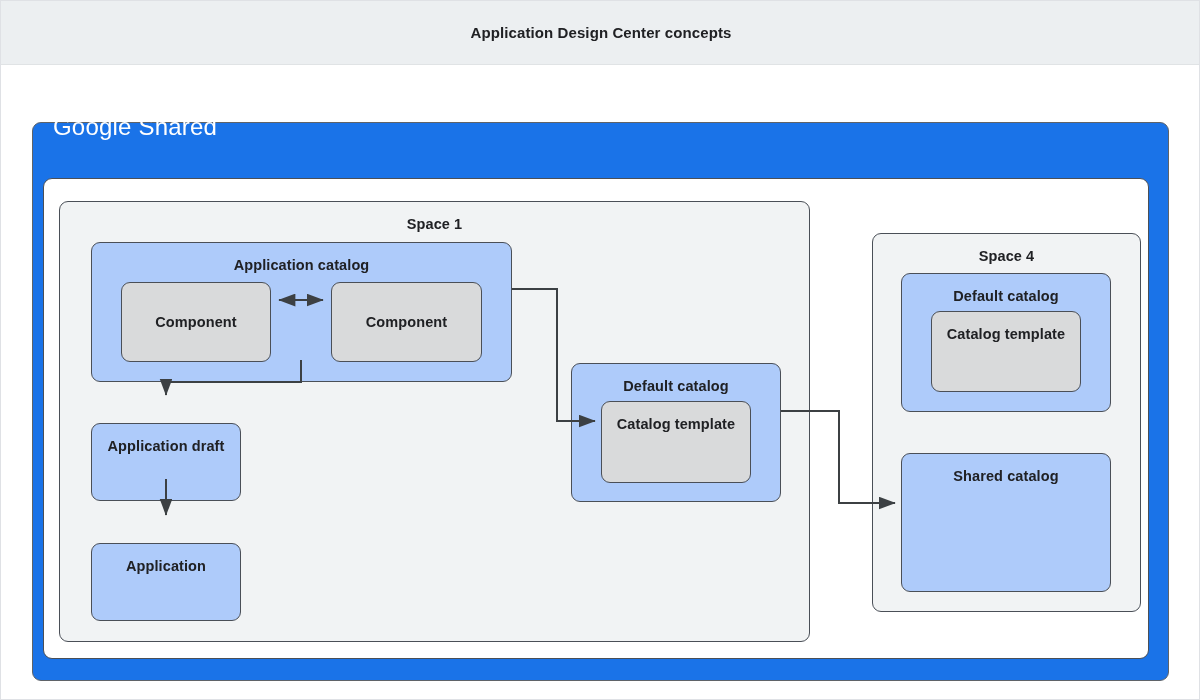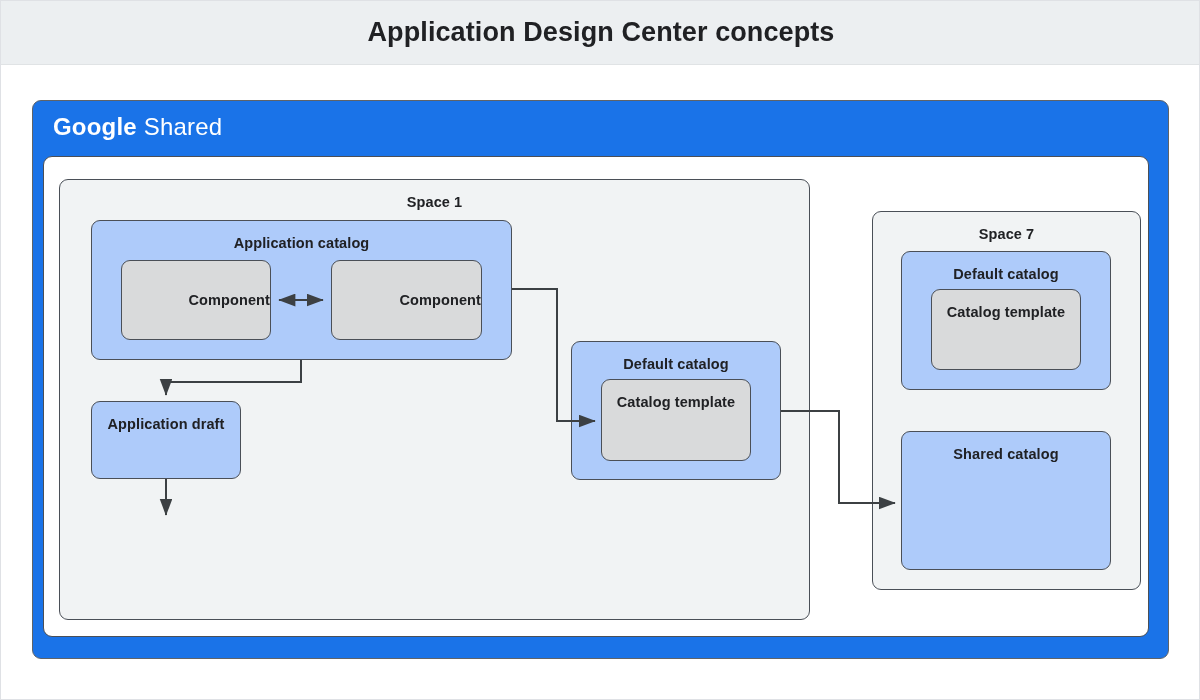--- a/index.html
+++ b/index.html
@@ -30,31 +30,32 @@
     border-bottom: 1px solid #e0e3e5;
     box-sizing: border-box;
   }
   #header-title {
     position: absolute;
     left: 0; top: 0;
     width: 1200px;
     height: 63px;
     line-height: 63px;
     text-align: center;
-    font-size: 27px;
+    font-size: 15px;
     font-weight: bold;
     color: #202124;
     letter-spacing: 0.1px;
   }
   
   .box {
     position: absolute;
     box-sizing: border-box;
     border: 1.6px solid #4a4f57;
     border-radius: 9px;
+    margin-top: 22px;
   }
   .box-label {
     position: absolute;
     left: 0;
     width: 100%;
     text-align: center;
     font-size: 14.5px;
     font-weight: bold;
     color: #202124;
     letter-spacing: 0.1px;
@@ -73,21 +74,21 @@
     border-radius: 9px;
   }
   #gcp-logo {
     position: absolute;
     left: 52px; top: 112px;
     font-size: 24px;
     color: #ffffff;
     letter-spacing: 0.2px;
     white-space: nowrap;
   }
-  #gcp-logo .g-bold { font-weight: 700; margin-top: 20px; }
+  #gcp-logo .g-bold { font-weight: 400; margin-top: 20px; }
   #gcp-logo .g-light { font-weight: 300; }
 
   #gcp-inner {
     left: 42px; top: 155px;
     width: 1106px; height: 481px;
   }
 
   
   #space1 { left: 58px; top: 178px; width: 751px; height: 441px; }
   #space2 { left: 871px; top: 210px; width: 269px; height: 379px; }
@@ -102,21 +103,21 @@
   #catalog-template-1 { left: 600px; top: 378px; width: 150px; height: 82px; }
 
   
   #default-catalog-2  { left: 900px; top: 250px; width: 210px; height: 139px; }
   #catalog-template-2 { left: 930px; top: 288px; width: 150px; height: 81px; }
   #shared-catalog     { left: 900px; top: 430px; width: 210px; height: 139px; }
   #shared-template    { left: 930px; top: 468px; width: 150px; height: 81px; }
 
   
   .lbl-top   { top: 14px; }
-  .lbl-mid   { top: 50%; transform: translateY(-50%); text-align: right; }
+  .lbl-mid   { top: 50%; transform: translateY(-50%); }
 
   
   #connectors {
     position: absolute;
     left: 0; top: 0;
     width: 1200px; height: 700px;
     pointer-events: none;
   }
 </style>
 </head>
@@ -150,31 +151,34 @@
   </div>
 
   <div id="component-2" class="box gray">
     <div class="box-label lbl-mid">Component</div>
   </div>
 
   <div id="app-draft" class="box blue">
     <div class="box-label lbl-top">Application draft</div>
   </div>
 
+  <div id="application" class="box blue">
+    <div class="box-label lbl-top">Application</div>
+  </div>
 
   <div id="default-catalog-1" class="box blue">
     <div class="box-label lbl-top">Default catalog</div>
   </div>
 
   <div id="catalog-template-1" class="box gray">
     <div class="box-label lbl-top">Catalog template</div>
   </div>
 
   <div id="space2" class="box panel">
-    <div class="box-label lbl-top">Space 7</div>
+    <div class="box-label lbl-top">Space 4</div>
   </div>
 
   <div id="default-catalog-2" class="box blue">
     <div class="box-label lbl-top">Default catalog</div>
   </div>
 
   <div id="catalog-template-2" class="box gray">
     <div class="box-label lbl-top">Catalog template</div>
   </div>
 

